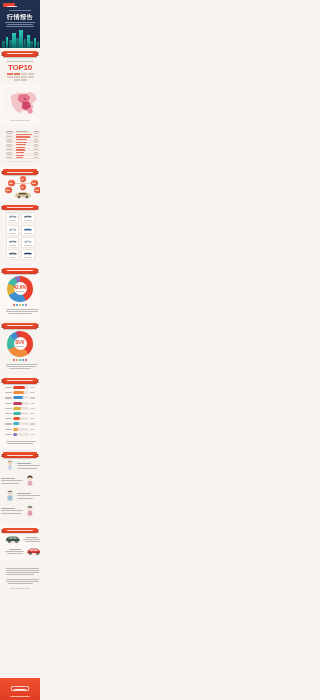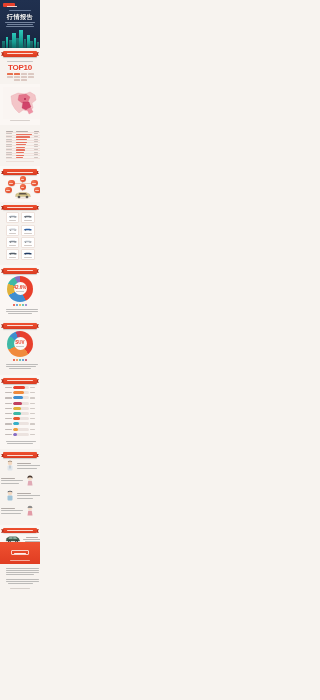--- a/index.html
+++ b/index.html
@@ -4,21 +4,21 @@
 <style>
   * { margin:0; padding:0; box-sizing:border-box; }
   html,body { width:40px; }
   body {
     width:40px; height:700px;
     font-family:"Liberation Sans", sans-serif;
     background:#f7f3ef;
     overflow:hidden;
     position:relative;
   }
-  .page { width:40px; height:564px; position:relative; }
+  .page { width:40px; height:700px; position:relative; }
 
   
   .tline { height:1px; background:#8c8c8c; opacity:.55; margin:1px auto; border-radius:.5px; }
   .tline.lt { background:#b9b1ab; }
   .tline.wht { background:#cfd8e6; opacity:.75; }
 
   
   .header {
     position:relative; height:48px;
     background:linear-gradient(180deg,#20304f 0%,#1d2c49 55%,#16243d 100%);

